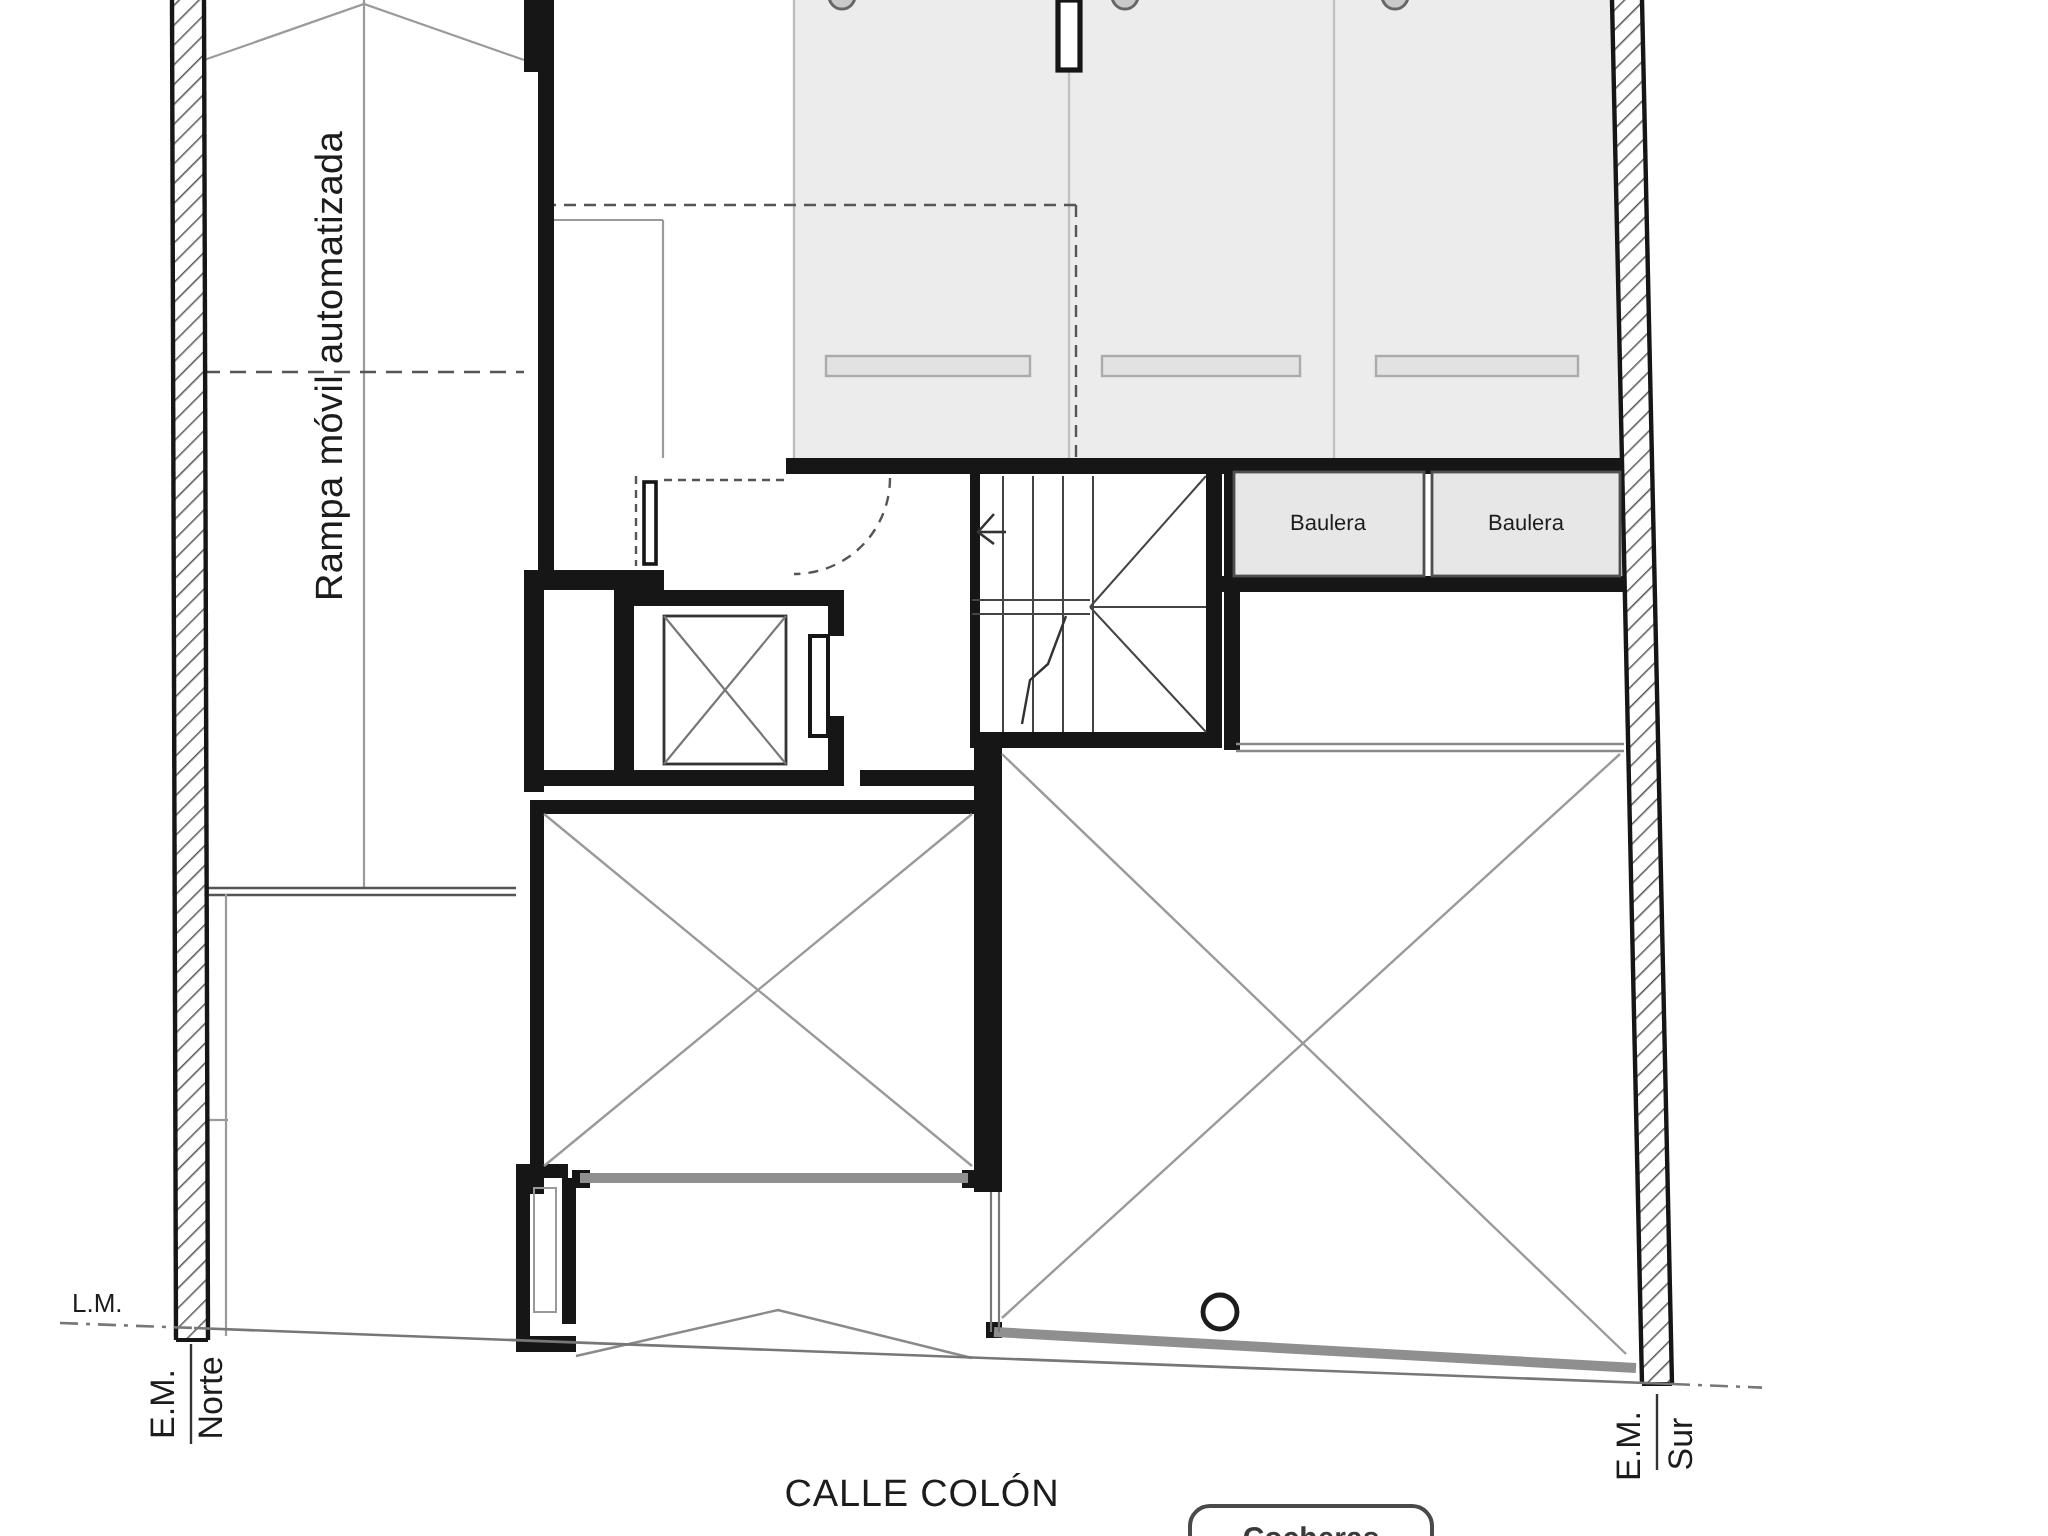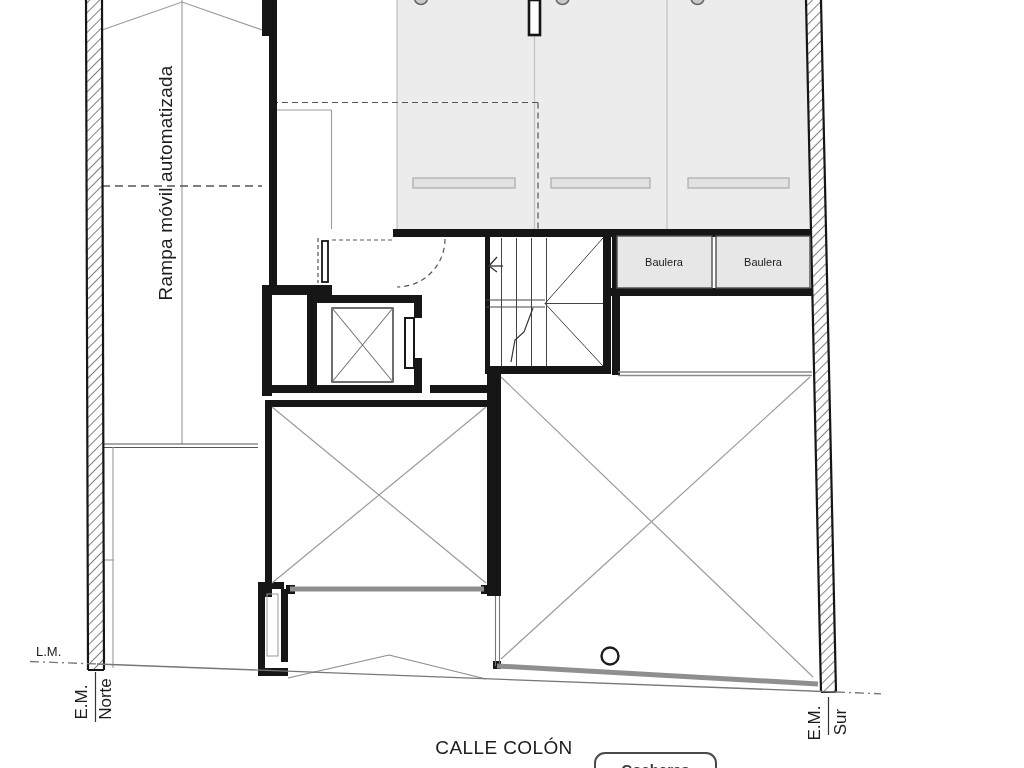--- a/index.html
+++ b/index.html
@@ -6,21 +6,21 @@
   #canvas{position:relative;width:1024px;height:768px;background:#ffffff;overflow:hidden;
           font-family:"Liberation Sans","DejaVu Sans",sans-serif;color:#1c1c1c;}
   #linework{position:absolute;left:0;top:0;}
   .lbl{position:absolute;white-space:nowrap;color:#1c1c1c;}
   .ctr{transform:translate(-50%,-50%);}
   .vtext{transform:translate(-50%,-50%) rotate(-90deg);}
   .ramp-label{font-size:19px;letter-spacing:.2px;}
   .baulera-label{font-size:11px;}
   .lm-label{font-size:13px;}
   .axis-label{font-size:17px;}
-  .street-label{font-size:19px;letter-spacing:.4px;margin-left:43px;}
+  .street-label{font-size:19px;letter-spacing:.4px;}
   .plan-btn{position:absolute;left:594px;top:752px;width:123px;height:40px;
             background:#fff;border:2px solid #4a4a4a;border-radius:11px;
             font-family:"Liberation Sans","DejaVu Sans",sans-serif;
             font-size:15px;font-weight:bold;color:#3a3a3a;
             display:flex;justify-content:center;align-items:flex-start;padding-top:7px;cursor:pointer;}
 </style>
 </head>
 <body>
 
 <div id="canvas">

